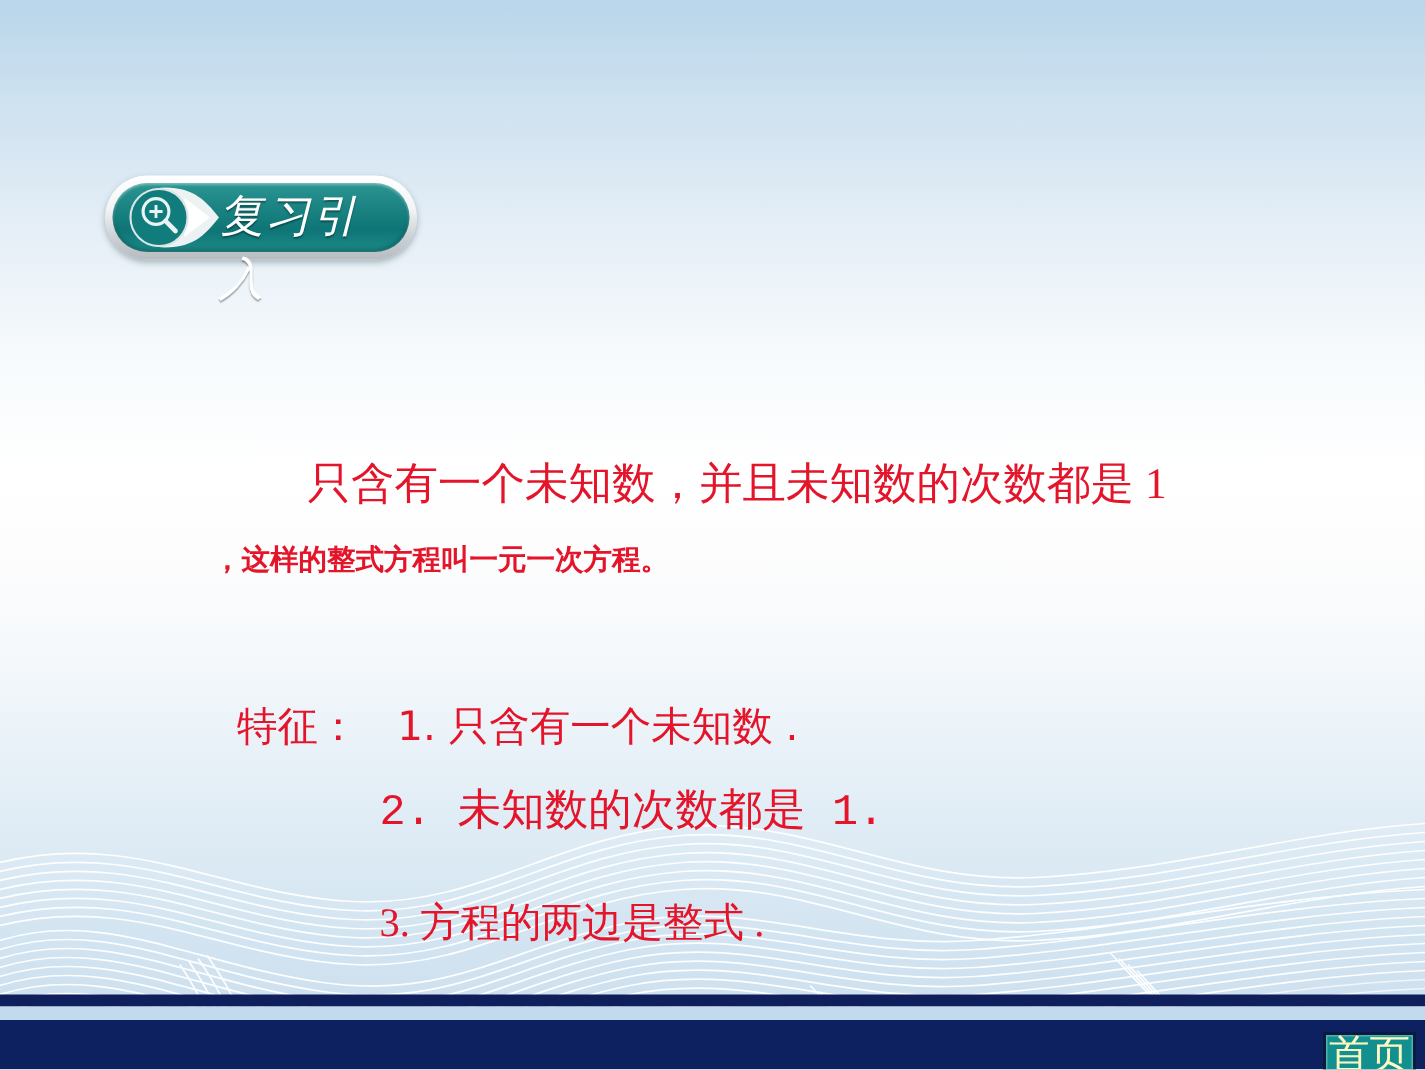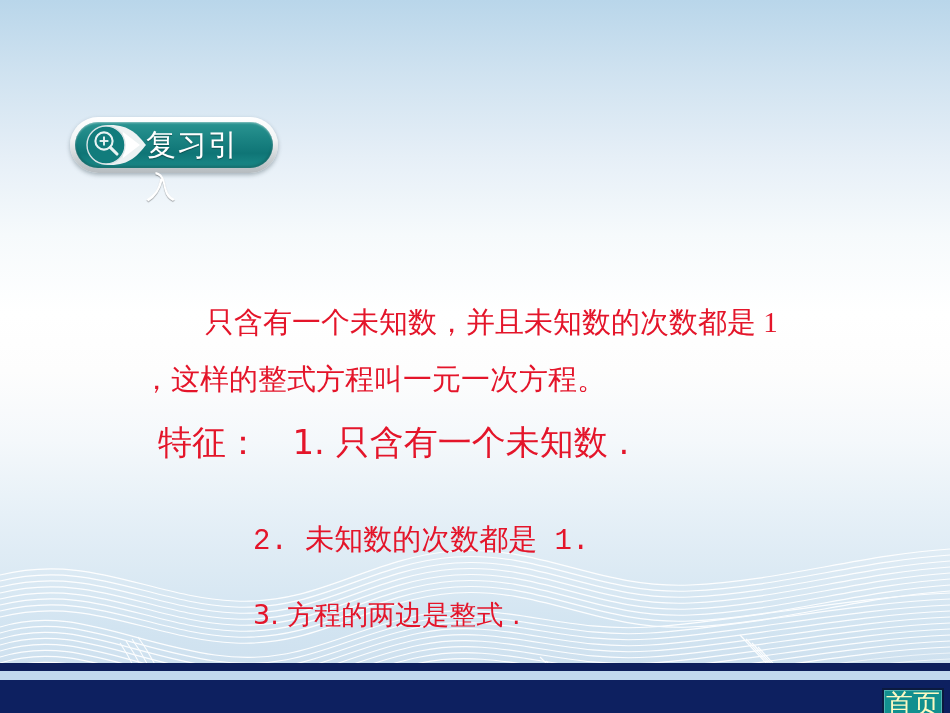--- a/index.html
+++ b/index.html
@@ -50,38 +50,39 @@
     background:linear-gradient(to bottom,#2b9592 0%,#1b8483 35%,#0f7576 68%,#1b8b89 100%);
     box-shadow:inset 0 1px 2px rgba(255,255,255,.45),
                inset 0 -2px 3px rgba(0,0,0,.22);
   }
   #badge-label{
     position:absolute; left:76px; top:7px; width:120px; height:42px;
     line-height:42px; color:#ffffff; font-size:30px;
     letter-spacing:1px; text-align:left;
     text-shadow:0 1px 1px rgba(0,0,0,.35);
     font-family:"DejaVu Sans","Liberation Sans",sans-serif;
+    font-style:italic;
   }
   #badge-icon{ position:absolute; left:6px; top:4px; width:80px; height:48px; }
 
   
   .line{ position:absolute; white-space:nowrap; }
 
   #q-line{ left:68px; top:232px; font-size:30px; }
   #q-tag { color:#2e9191; letter-spacing:6px; }
   #q-text{ color:#17325e; }
 
   .red{ color:#e4152a; }
 
   #def1{ left:205px; top:303px; font-size:29px;font-family:Liberation Serif, serif; }
-  #def2{ left:142px; top:360px; font-size:29px; }
+  #def2{ left:142px; top:360px; font-size:19px;font-weight:bold; }
 
-  #feat1{ left:158px; top:420px; font-size:34px; }
+  #feat1{ left:158px; top:466px; font-size:27px; }
   #feat2{ left:253px; top:520px; font-size:29px;font-family:Liberation Mono, monospace; }
-  #feat3{ left:253px; top:597px; font-size:27px; }
+  #feat3{ left:253px; top:597px; font-size:27px;font-family:Liberation Serif, serif; }
 
   
   #home-btn{
     position:absolute; left:882px; top:688px; width:62px; height:31px;
     background:#12908f;
     border:2px solid #0b1a3f;
     box-shadow:inset 0 0 0 1px #4fb3b1;
     color:#fef9c3; font-size:27px; line-height:27px; text-align:center;
     cursor:pointer;
     font-family:"DejaVu Sans","Liberation Sans",sans-serif;

